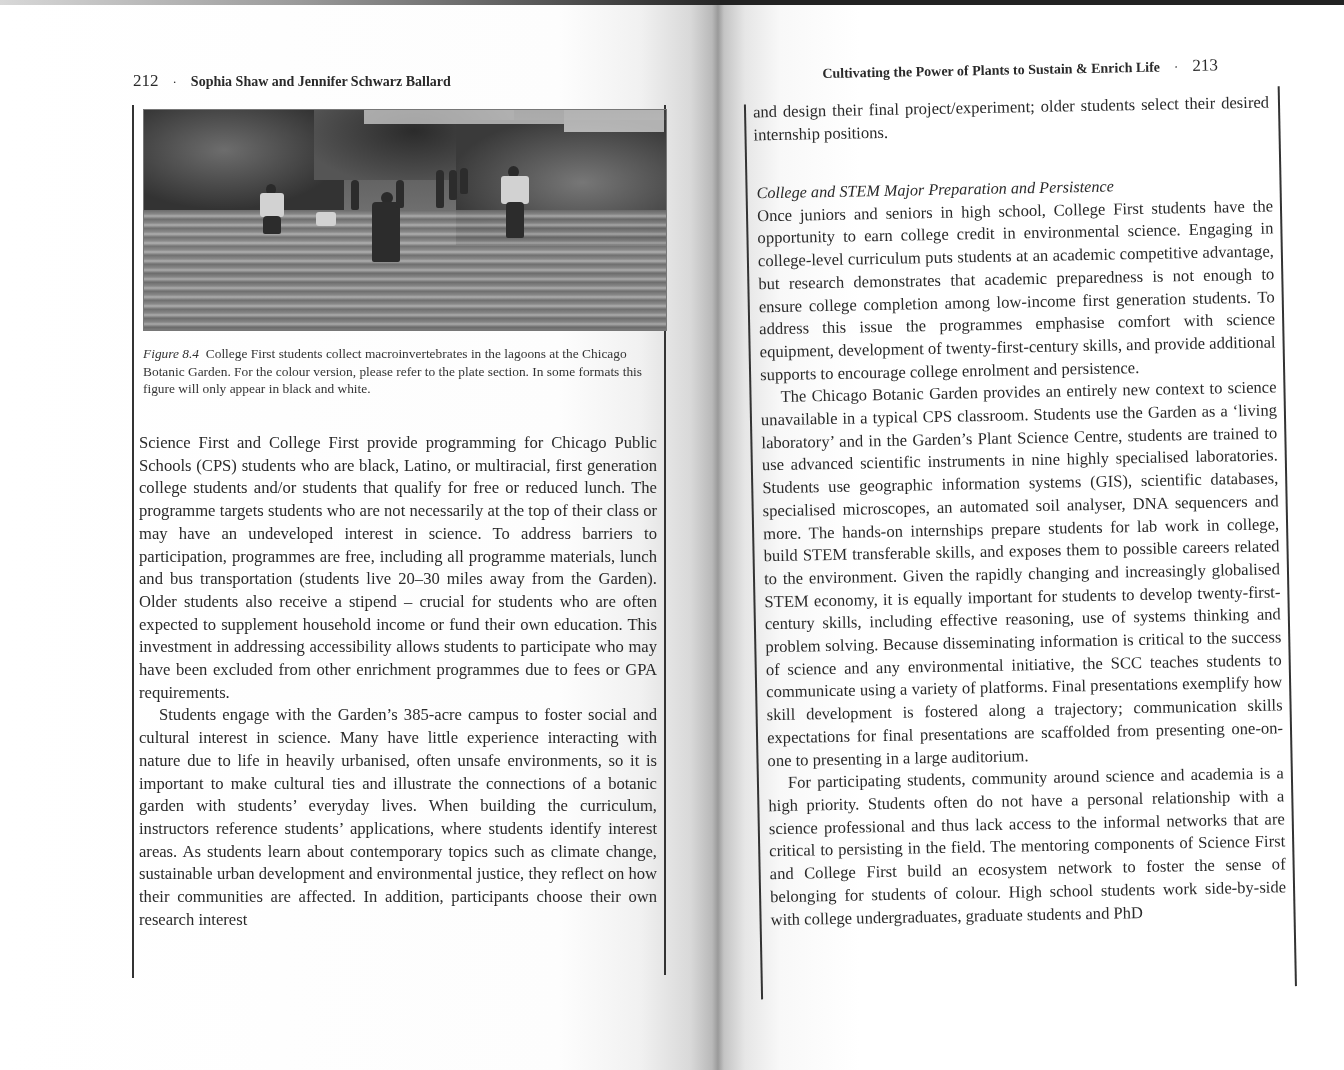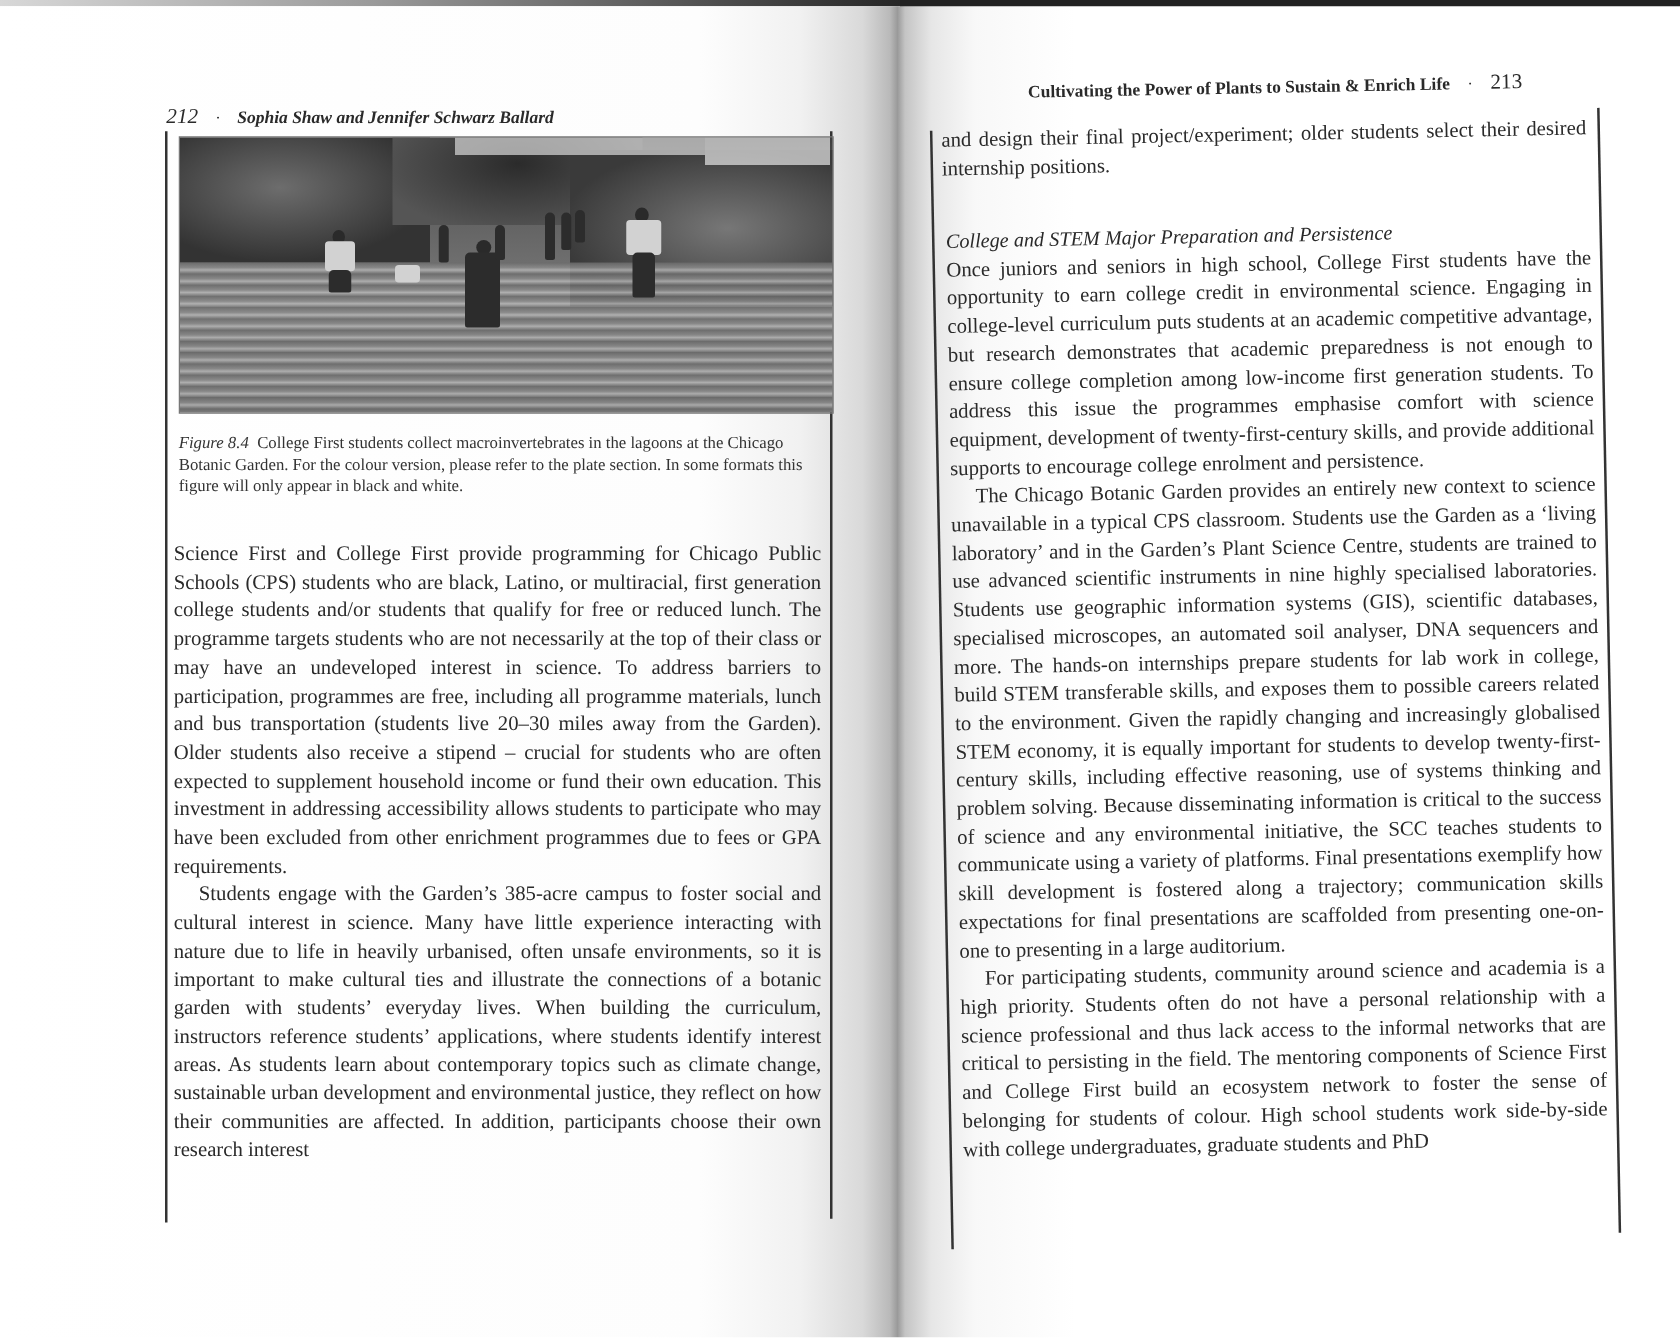--- a/index.html
+++ b/index.html
@@ -29,21 +29,21 @@
       left: 720px; top: 0; width: 624px; height: 1070px;
       transform: rotate(-1.1deg); transform-origin: 0 0;
     }
     .header {
       position: absolute; white-space: nowrap;
       font-size: 15.5px;
     }
     .header .pageno { font-size: 17px; }
     .header .dot { display: inline-block; margin: 0 14px; font-size: 13px; }
     .header .running { font-weight: bold; font-size: 14px; }
-    .left-header { left: 133px; top: 78px; font-style: italic; }
+    .left-header { left: 133px; top: 66px; }
     .right-header { left: 101px; top: 60px; }
 
     .vrule { position: absolute; width: 1.5px; background: #333; }
 
     .photo {
       position: absolute; left: 143px; top: 104px; width: 522px; height: 220px;
       overflow: hidden; border: 1px solid #777;
       background:
         linear-gradient(to bottom, #3d3d3d 0%, #595959 18%, #6e6e6e 45%, #7f7f7f 52%, #999 62%, #6c6c6c 75%, #878787 88%, #5d5d5d 100%);
     }

